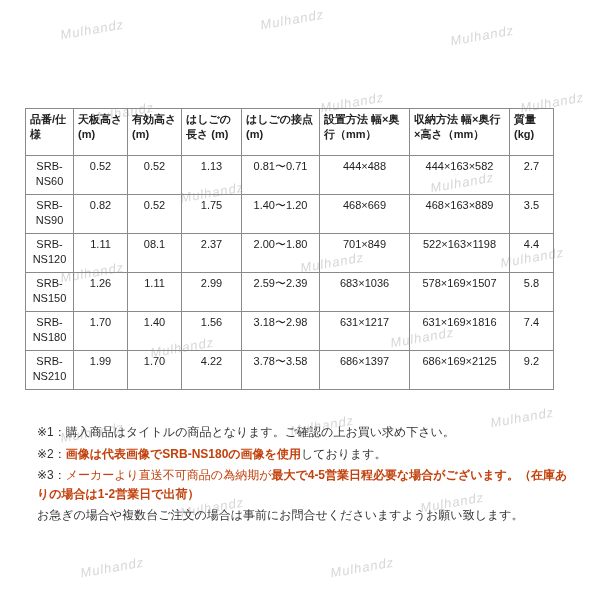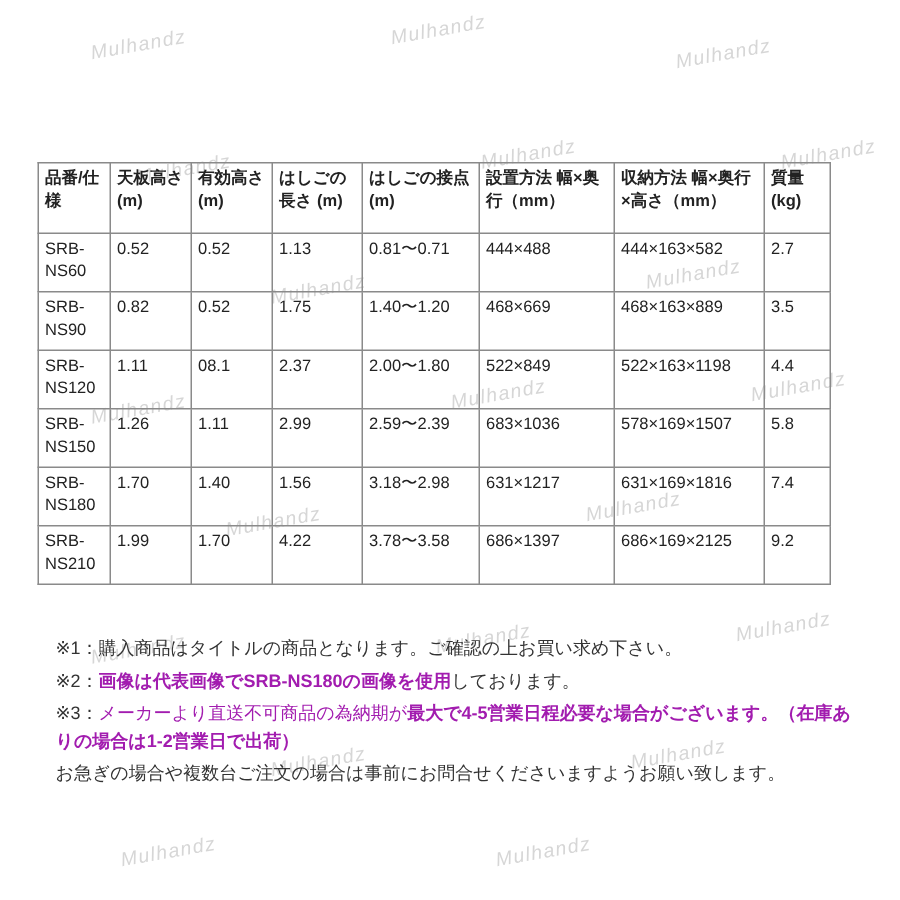--- a/index.html
+++ b/index.html
@@ -5,24 +5,24 @@
   html,body{margin:0;padding:0;background:#fff;}
   body{font-family:"Liberation Sans","DejaVu Sans",sans-serif;}
   .page{position:relative;width:600px;height:600px;background:#ffffff;overflow:hidden;}
   .watermark{position:absolute;color:#c9c9c9;opacity:0.75;font-style:italic;font-size:13px;
              transform:rotate(-10deg);white-space:nowrap;pointer-events:none;letter-spacing:1px;}
   table.spec{position:absolute;left:25px;top:108px;border-collapse:collapse;table-layout:fixed;
              width:482px;font-size:11px;color:#222;}
   table.spec th,table.spec td{border:1px solid #8a8a8a;vertical-align:top;text-align:left;
              padding:3px 4px;line-height:1.35;word-break:break-word;background:transparent;}
   table.spec th{font-weight:bold;height:40px;}
-  table.spec td{height:32px;}
+  table.spec td{height:32px;text-align:center;}
   .notes{position:absolute;left:25px;top:420px;width:560px;font-size:12px;color:#333;line-height:1.55;}
   .note{margin:3px 12px;}
-  .red{color:#a21caf;}
+  .red{color:#c2410c;}
   .bold{font-weight:bold;}
 </style>
 </head>
 <body>
 
 <div class="page">
 
   <span class="watermark" style="left:60px;top:22px;">Mulhandz</span>
   <span class="watermark" style="left:260px;top:12px;">Mulhandz</span>
   <span class="watermark" style="left:450px;top:28px;">Mulhandz</span>
@@ -87,21 +87,21 @@
         <td>468×669</td>
         <td>468×163×889</td>
         <td>3.5</td>
       </tr>
       <tr>
         <td>SRB-NS120</td>
         <td>1.11</td>
         <td>08.1</td>
         <td>2.37</td>
         <td>2.00〜1.80</td>
-        <td>522×849</td>
+        <td>701×849</td>
         <td>522×163×1198</td>
         <td>4.4</td>
       </tr>
       <tr>
         <td>SRB-NS150</td>
         <td>1.26</td>
         <td>1.11</td>
         <td>2.99</td>
         <td>2.59〜2.39</td>
         <td>683×1036</td>

